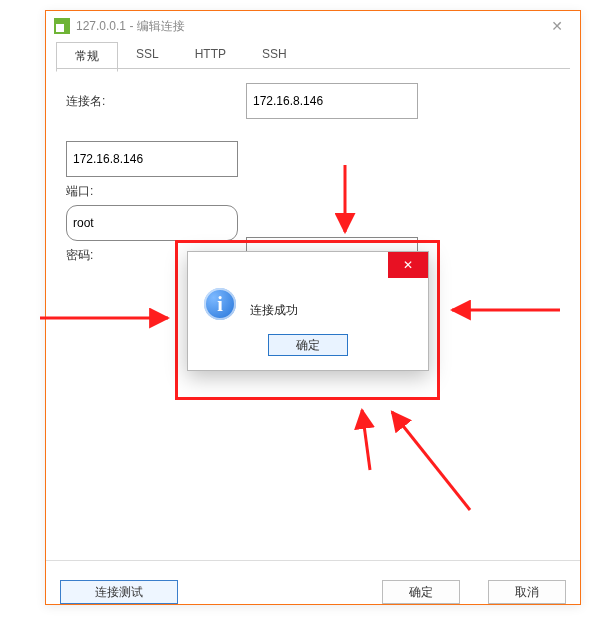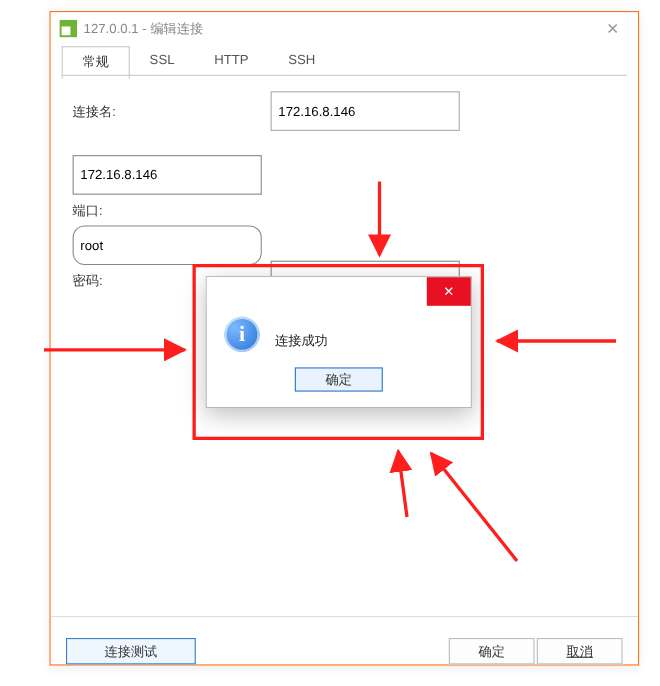--- a/index.html
+++ b/index.html
@@ -135,21 +135,21 @@
     align-items: center;
     justify-content: center;
     cursor: default;
   }
   .btn.primary {
     border: 1px solid #3a7ecb;
     background: #eef6ff;
     min-width: 118px;
   }
   .bottombar .spacer { flex:1 1 auto; }
-  .bottombar .btn + .btn { margin-left: 2px; text-decoration: underline; }
+  .bottombar .btn + .btn { margin-left: 28px; }
 
   
   .anno-box {
     position: absolute;
     border: 3px solid #ff1e1e;
     pointer-events: none;
   }
 
   
   .modal {

